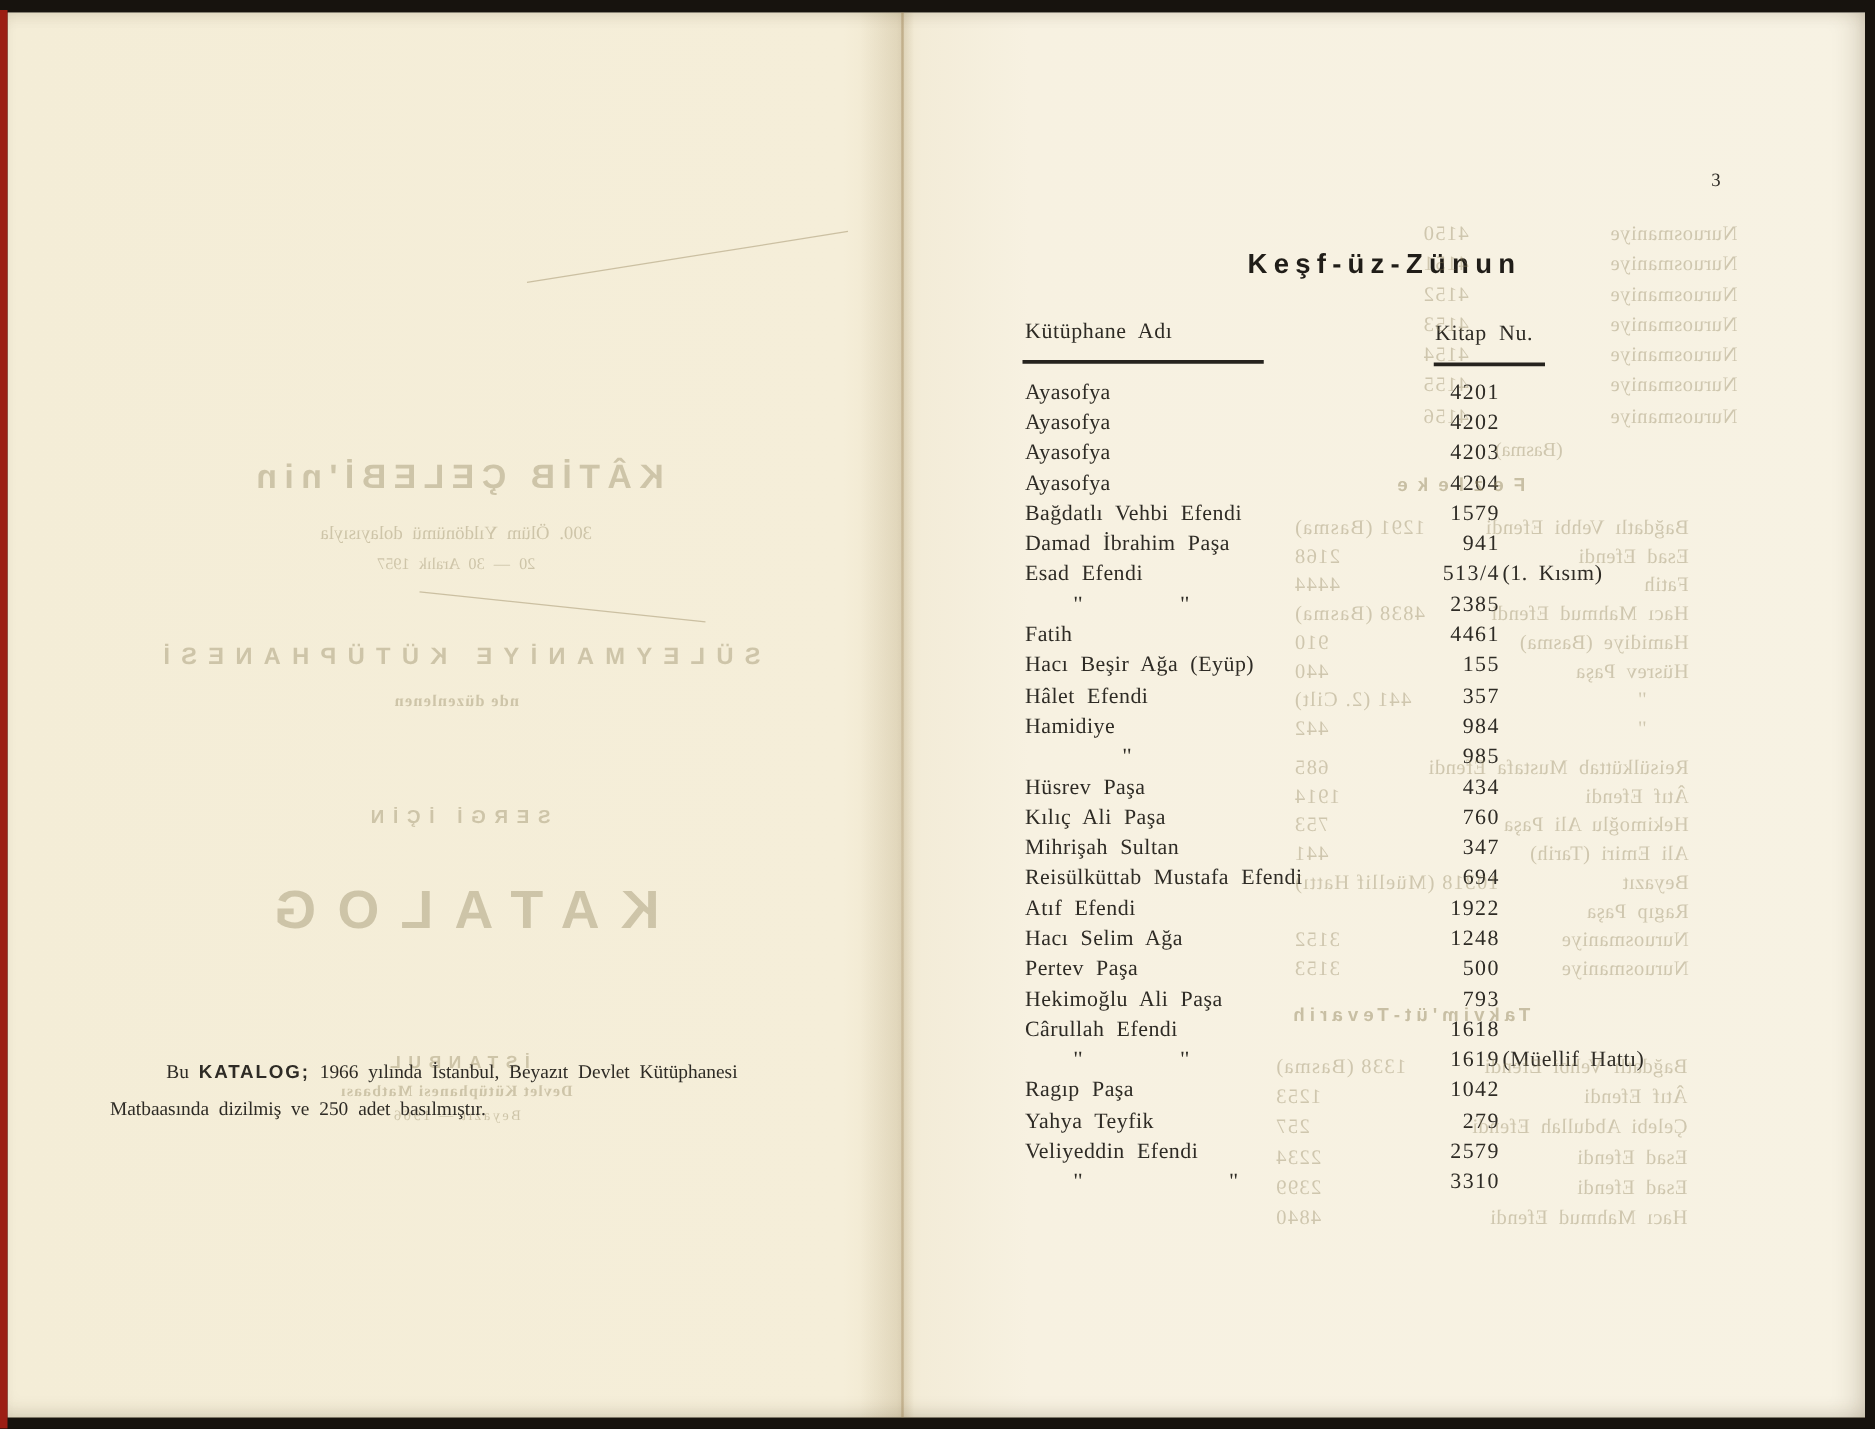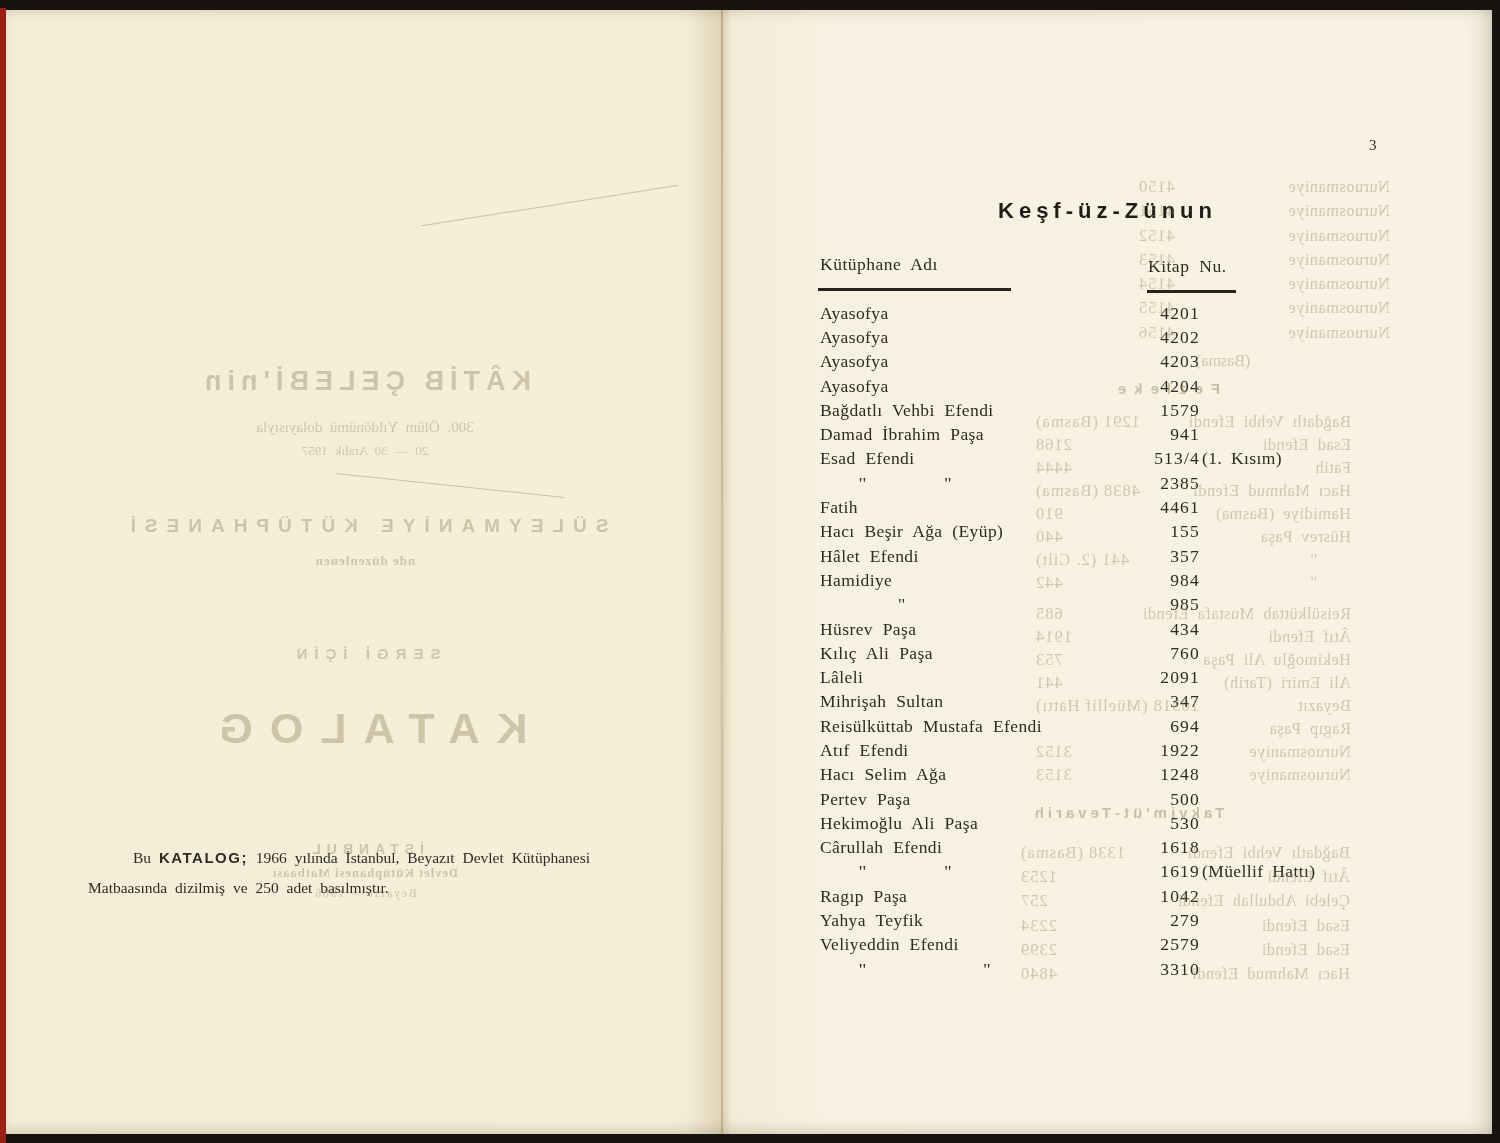--- a/index.html
+++ b/index.html
@@ -200,25 +200,20 @@
     <span class="r-num t-num">434</span>
     <span class="r-note t-note"></span>
   </div>
 
   <div class="t-row">
     <span class="r-name t-name">Kılıç Ali Paşa</span>
     <span class="r-num t-num">760</span>
     <span class="r-note t-note"></span>
   </div>
 
-  <div class="t-row">
-    <span class="r-name t-name">Lâleli</span>
-    <span class="r-num t-num">2091</span>
-    <span class="r-note t-note"></span>
-  </div>
 
   <div class="t-row">
     <span class="r-name t-name">Mihrişah Sultan</span>
     <span class="r-num t-num">347</span>
     <span class="r-note t-note"></span>
   </div>
 
   <div class="t-row">
     <span class="r-name t-name">Reisülküttab Mustafa Efendi</span>
     <span class="r-num t-num">694</span>
@@ -238,21 +233,21 @@
   </div>
 
   <div class="t-row">
     <span class="r-name t-name">Pertev Paşa</span>
     <span class="r-num t-num">500</span>
     <span class="r-note t-note"></span>
   </div>
 
   <div class="t-row">
     <span class="r-name t-name">Hekimoğlu Ali Paşa</span>
-    <span class="r-num t-num">530</span>
+    <span class="r-num t-num">793</span>
     <span class="r-note t-note"></span>
   </div>
 
   <div class="t-row">
     <span class="r-name t-name">Cârullah Efendi</span>
     <span class="r-num t-num">1618</span>
     <span class="r-note t-note"></span>
   </div>
 
   <div class="t-row">

